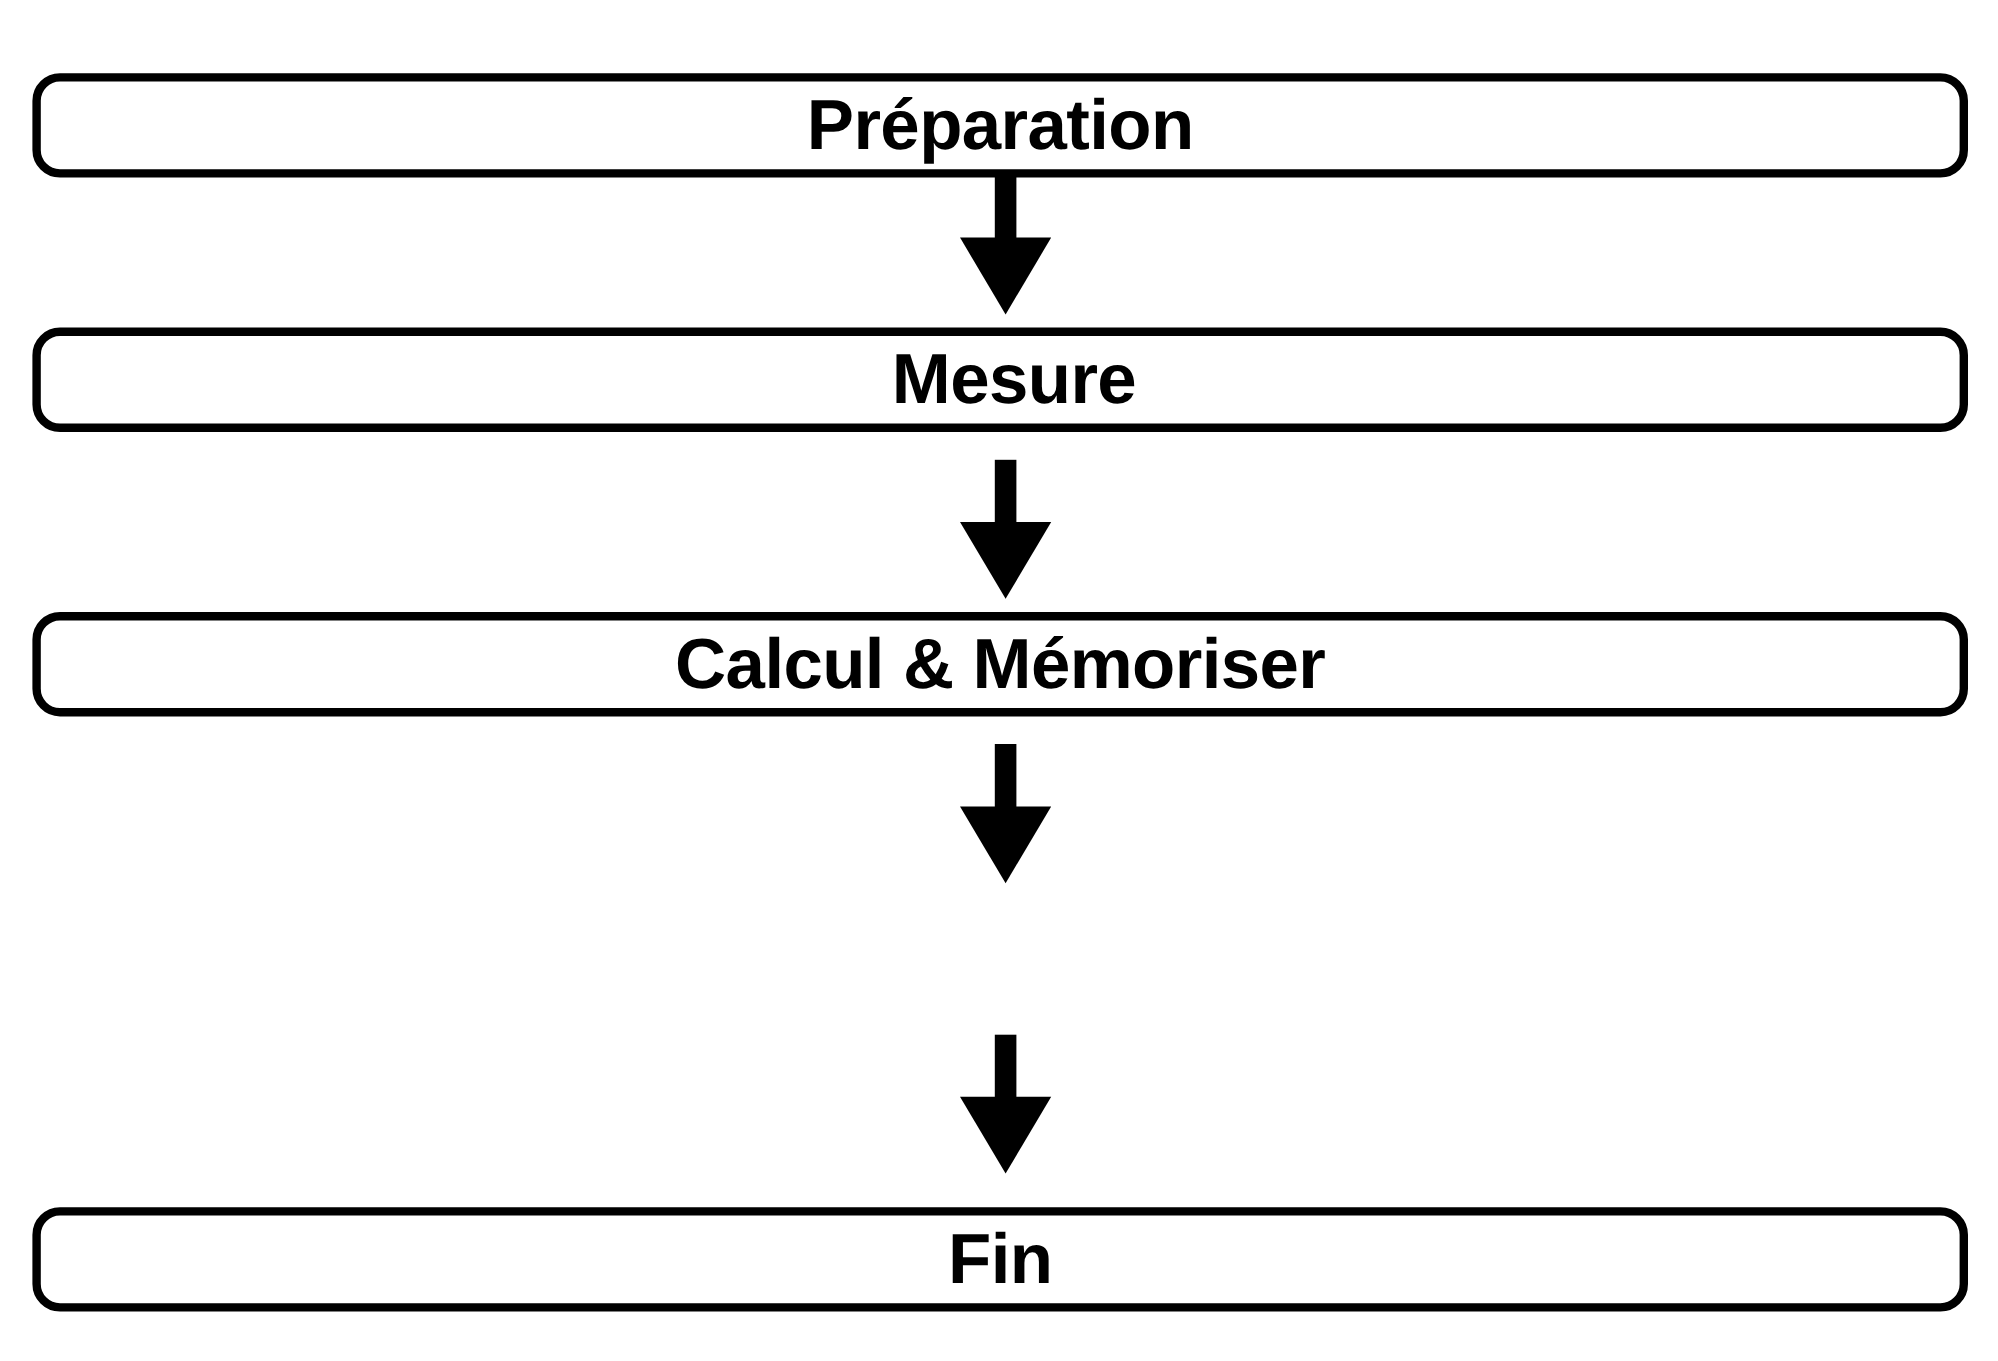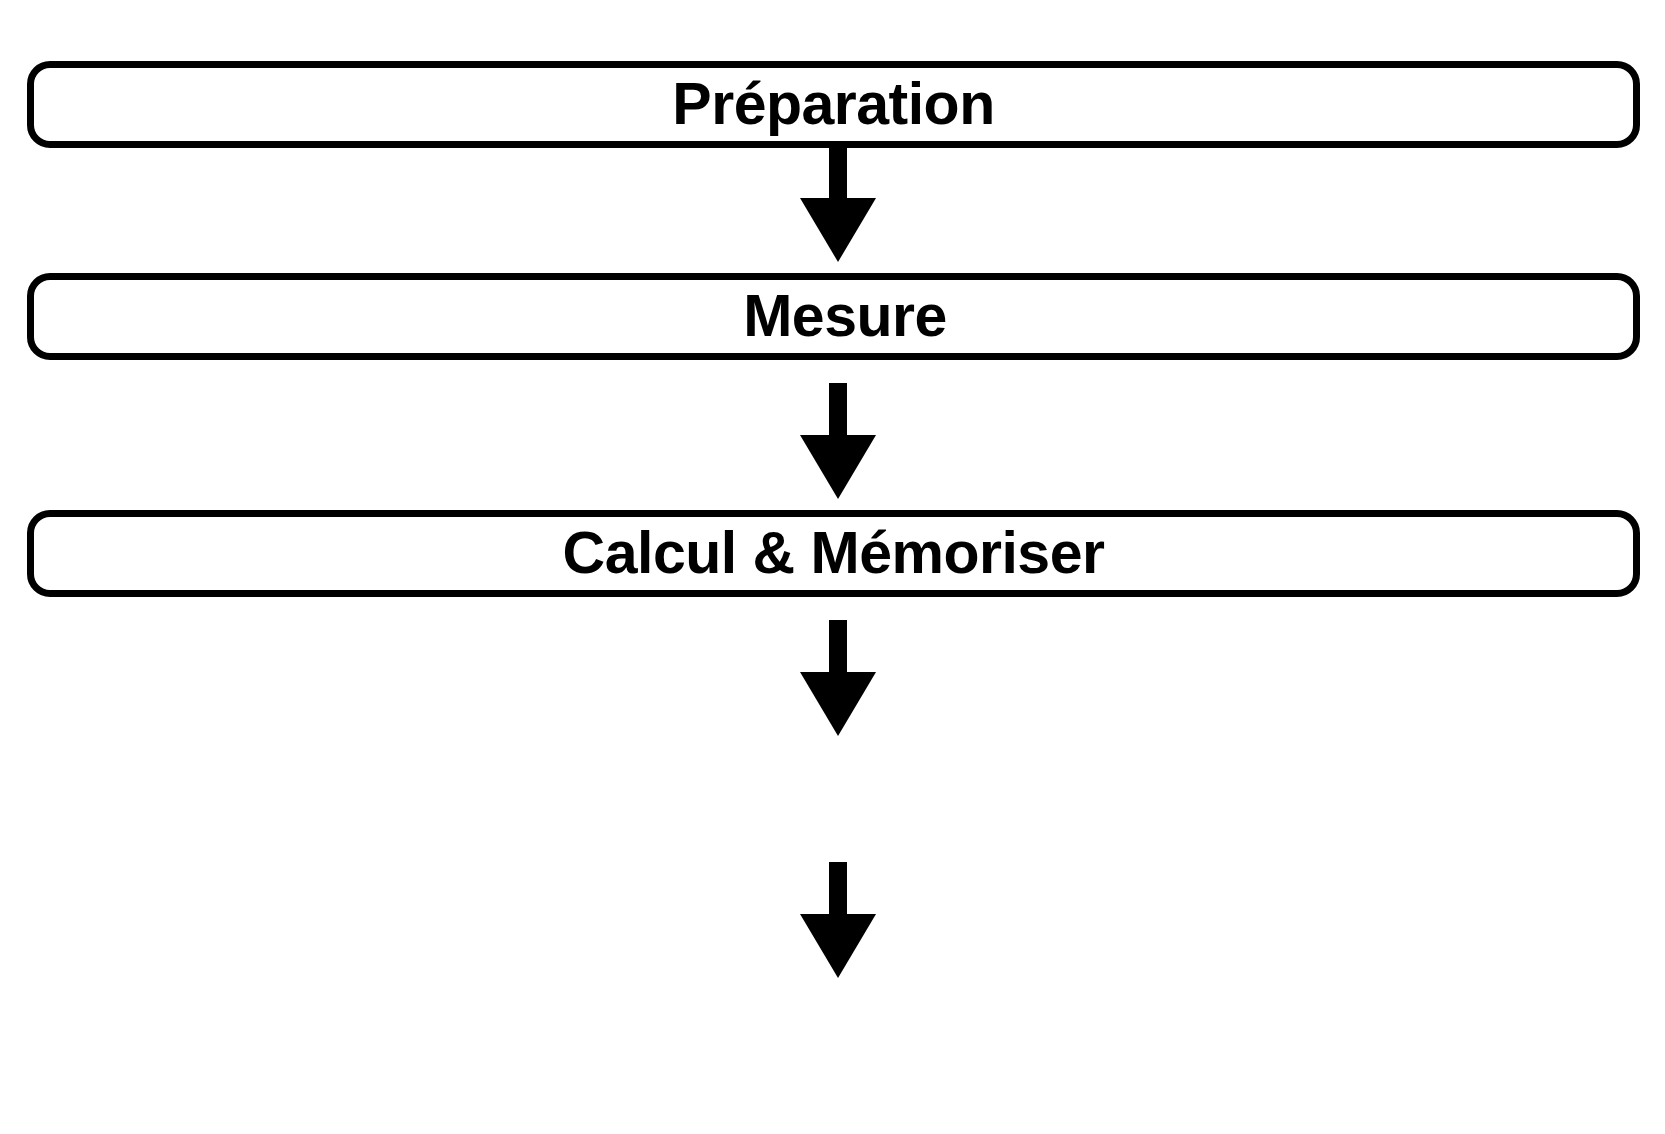--- a/index.html
+++ b/index.html
@@ -124,15 +124,18 @@
 
     <div class="connector c3">
       <svg viewBox="0 0 80 118" xmlns="http://www.w3.org/2000/svg" aria-hidden="true">
         <g>
           <rect x="31" y="0" width="18" height="54" fill="#000000"></rect>
           <polygon points="2,52 78,52 40,116" fill="#000000"></polygon>
         </g>
       </svg>
     </div>
 
+    <div class="node n4">
+      <span class="node-label">Fin</span>
+    </div>
 
   </div>
 </div>
 
 </body></html>

